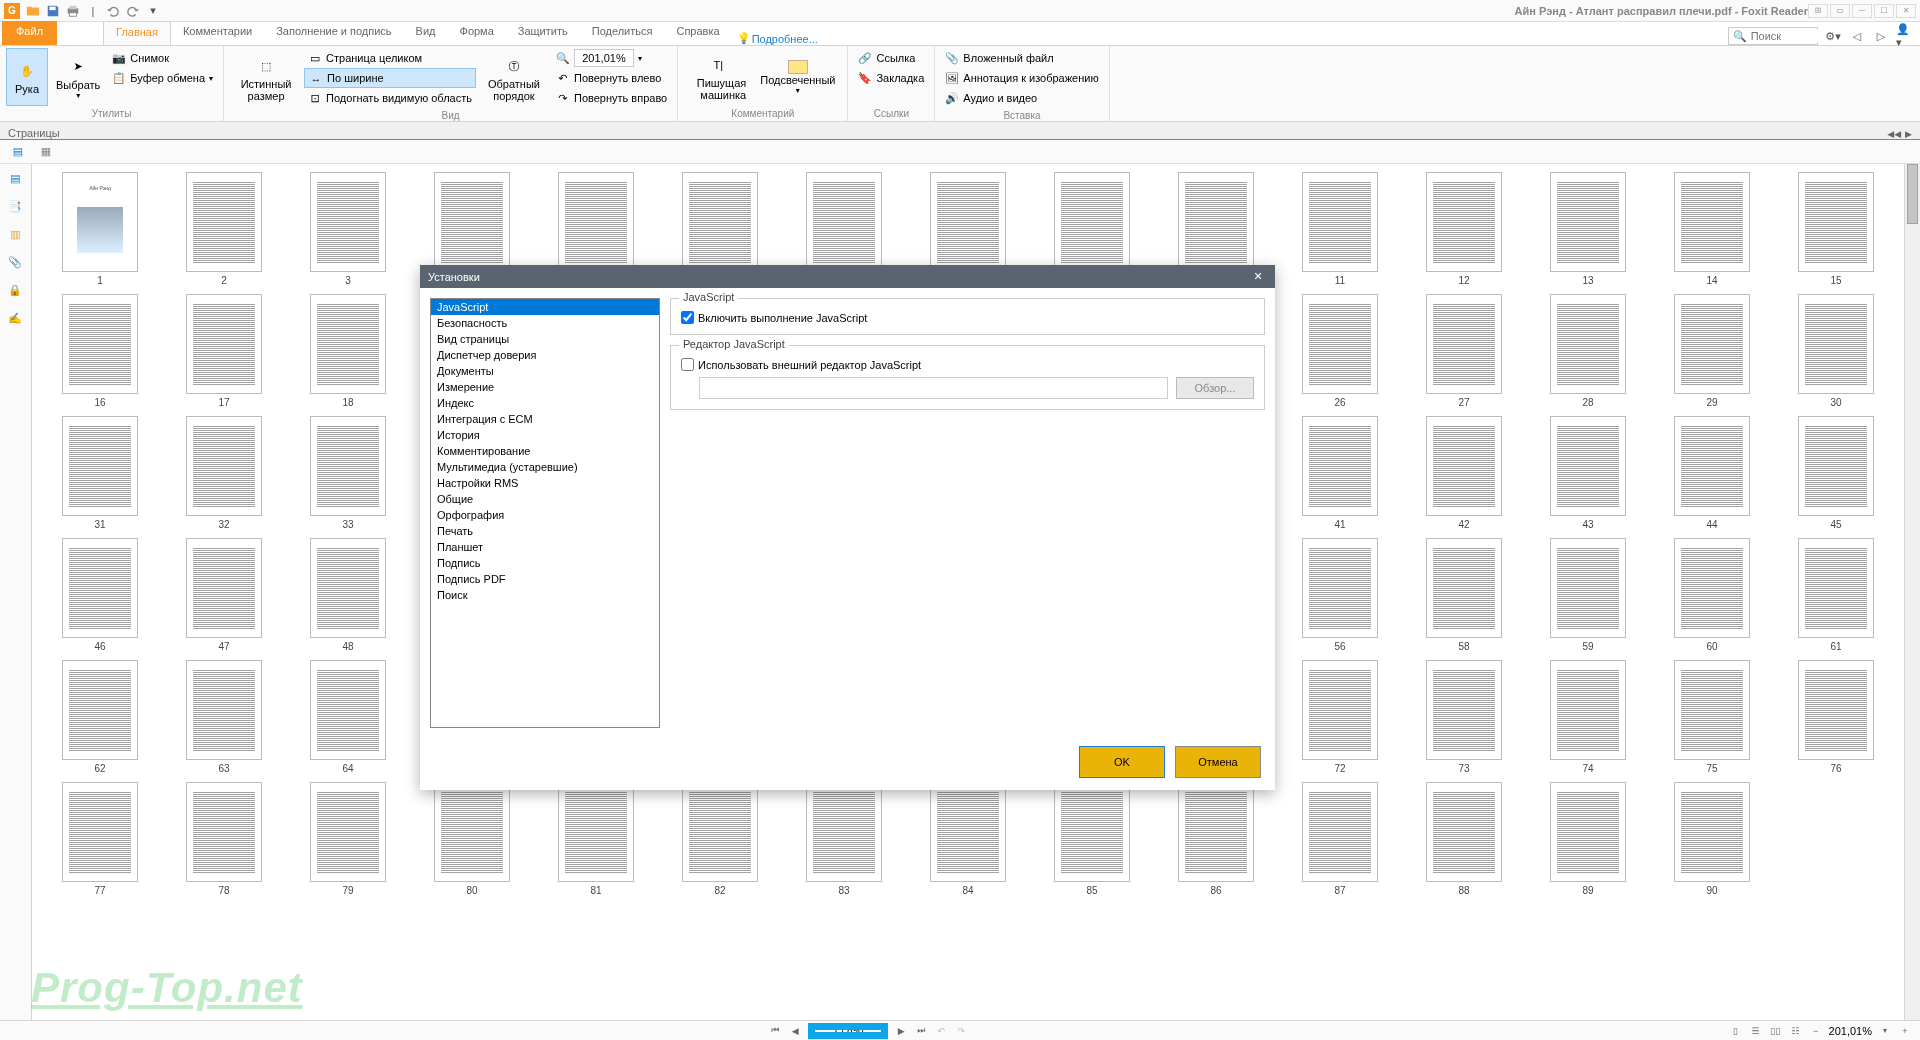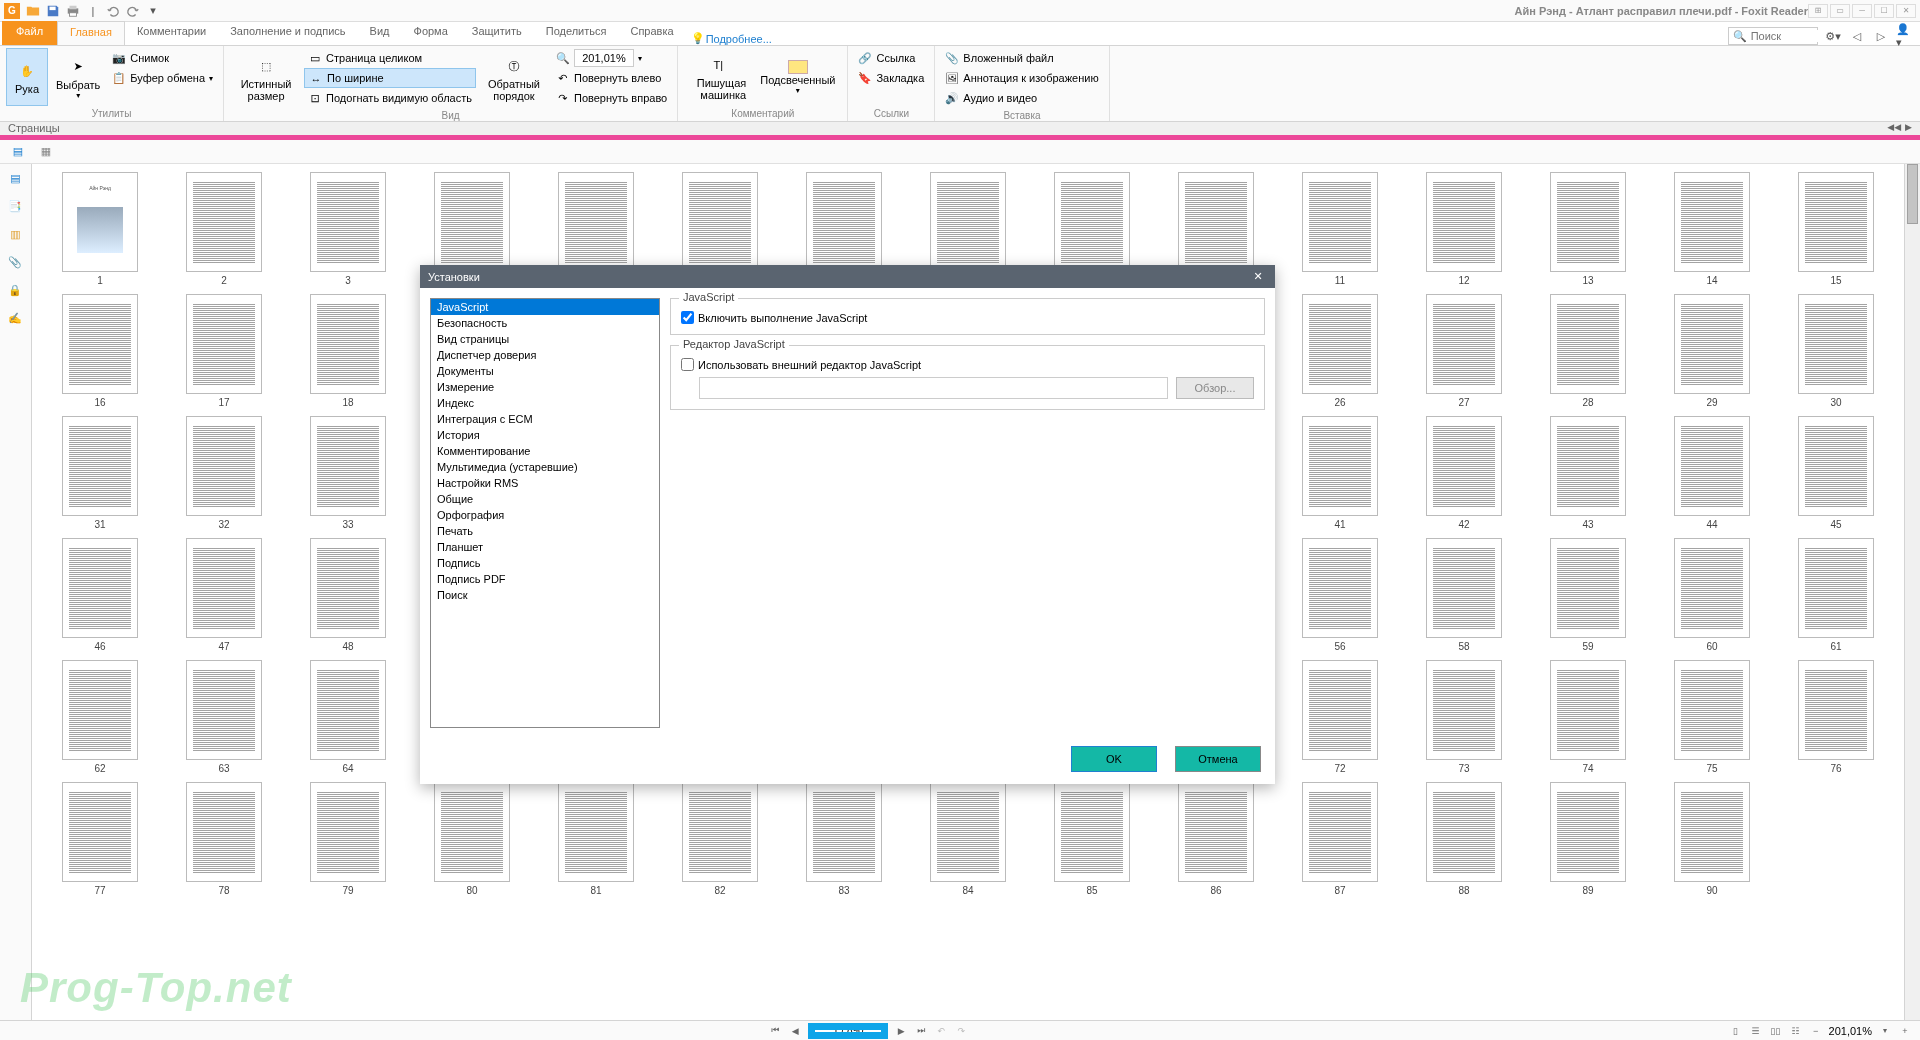--- a/index.html
+++ b/index.html
@@ -12,42 +12,42 @@
 .qat-btn { width: 18px; height: 18px; display: flex; align-items: center; justify-content: center; color: #555; cursor: pointer; }
 .qat-btn svg { width: 14px; height: 14px; }
 .title-text { flex: 1; text-align: right; color: #888; font-weight: bold; }
 .win-controls { display: flex; gap: 2px; }
 .win-btn { width: 20px; height: 14px; display: flex; align-items: center; justify-content: center; cursor: pointer; color: #999; font-size: 8px; border: 1px solid #ddd; }
 
 
 .ribbon-tabs { height: 24px; background: #fff; display: flex; align-items: flex-end; border-bottom: 1px solid #d4d4d4; padding-left: 2px; }
 .file-tab { background: #f7931e; color: #fff; padding: 4px 14px; height: 24px; cursor: pointer; }
 .r-tab { padding: 4px 12px; color: #666; cursor: pointer; height: 24px; }
-.r-tab.active { background: #fafafa; border: 1px solid #d4d4d4; border-bottom: none; color: #f7931e; }
+.r-tab.active { background: #fafafa; border: 1px solid #d4d4d4; border-bottom: none; color: #f7931e; margin-left: 46px; }
 .search-right { margin-left: auto; display: flex; align-items: center; margin-right: 6px; gap: 6px; }
 .more-link { color: #2080d0; cursor: pointer; }
 .search-box { border: 1px solid #ccc; height: 18px; width: 90px; padding: 0 4px; display: flex; align-items: center; gap: 4px; }
 .search-box input { border: none; outline: none; flex: 1; font-size: 11px; }
 
 
 .ribbon { height: 76px; background: #fafafa; border-bottom: 1px solid #d4d4d4; display: flex; }
 .r-group { border-right: 1px solid #e0e0e0; display: flex; flex-direction: column; padding: 2px 6px; }
 .r-group-label { text-align: center; color: #888; font-size: 10px; margin-top: auto; padding-top: 2px; }
 .r-items { display: flex; gap: 2px; flex: 1; }
 .big-btn { display: flex; flex-direction: column; align-items: center; justify-content: center; padding: 2px 6px; cursor: pointer; min-width: 42px; }
 .big-btn.active { background: #cde6fb; border: 1px solid #8fc5ec; }
 .big-icon { width: 24px; height: 24px; display: flex; align-items: center; justify-content: center; }
 .small-btn { display: flex; align-items: center; gap: 4px; padding: 1px 4px; cursor: pointer; height: 20px; }
 .small-btn.active { background: #cde6fb; border: 1px solid #8fc5ec; }
 .small-col { display: flex; flex-direction: column; }
 .small-icon { width: 14px; height: 14px; display: flex; align-items: center; justify-content: center; }
 .zoom-input { width: 60px; height: 18px; border: 1px solid #ccc; font-size: 11px; text-align: center; }
 
 
-.pages-header { height: 18px; background: #f0f0f0; border-bottom: 5px solid #ec4899; display: flex; align-items: flex-start; padding: 0 8px; color: #666; }
+.pages-header { height: 18px; background: #f0f0f0; border-bottom: 1px solid #ec4899; display: flex; align-items: flex-end; padding: 0 8px; color: #666; }
 .pages-header-right { margin-left: auto; display: flex; gap: 4px; }
 .collapse-arrow { cursor: pointer; font-size: 9px; }
 
 
 .pages-tb { height: 24px; background: #fafafa; border-bottom: 1px solid #e0e0e0; display: flex; align-items: center; padding: 0 8px; gap: 8px; }
 
 
 .main { display: flex; height: calc(1040px - 22px - 24px - 76px - 18px - 24px - 20px); }
 .left-sidebar { width: 32px; background: #fafafa; border-right: 1px solid #d4d4d4; display: flex; flex-direction: column; align-items: center; padding-top: 4px; gap: 8px; }
 .side-icon { width: 20px; height: 20px; display: flex; align-items: center; justify-content: center; cursor: pointer; }
@@ -81,24 +81,24 @@
 .dlg-item.selected { background: #0078d7; color: #fff; }
 .dlg-right { flex: 1; }
 .fieldset { border: 1px solid #ccc; padding: 12px 10px 10px; margin-bottom: 10px; position: relative; }
 .fieldset-legend { position: absolute; top: -8px; left: 8px; background: #fff; padding: 0 4px; color: #444; font-size: 11px; }
 .checkbox-row { display: flex; align-items: center; gap: 4px; }
 .checkbox-row input { width: 13px; height: 13px; }
 .editor-row { display: flex; gap: 8px; align-items: center; margin-top: 6px; margin-left: 18px; }
 .editor-input { flex: 1; height: 22px; border: 1px solid #ccc; background: #fff; }
 .browse-btn { width: 78px; height: 22px; background: #e8e8e8; border: 1px solid #bbb; color: #888; cursor: pointer; }
 .dialog-footer { display: flex; justify-content: flex-end; gap: 10px; padding: 8px 14px 12px; }
-.dlg-btn { width: 86px; height: 26px; border: 1px solid #888; background: #14b8a6; cursor: pointer; margin-left: 8px; }
+.dlg-btn { width: 86px; height: 32px; border: 1px solid #888; background: #eab308; cursor: pointer; }
 .dlg-btn.primary { border: 1px solid #2080d0; }
 
-.watermark { position: absolute; left: 20px; bottom: 28px; font-size: 42px; font-weight: bold; font-style: italic; color: rgba(80,200,100,0.35); letter-spacing: 1px; pointer-events: none; z-index: 5;}
+.watermark { position: absolute; left: 31px; bottom: 28px; font-size: 42px; font-weight: bold; font-style: italic; color: rgba(80,200,100,0.35); letter-spacing: 1px; pointer-events: none; z-index: 5; text-decoration: underline;}
 </style>
 </head>
 <body>
 
 <div class="titlebar">
   <div class="app-icon">G</div>
   <div class="qat">
     <div class="qat-btn">
         <svg viewBox="0 0 16 16">
           <path fill="#f7a838" d="M1 3h5l1 1h8v9H1z"></path>

